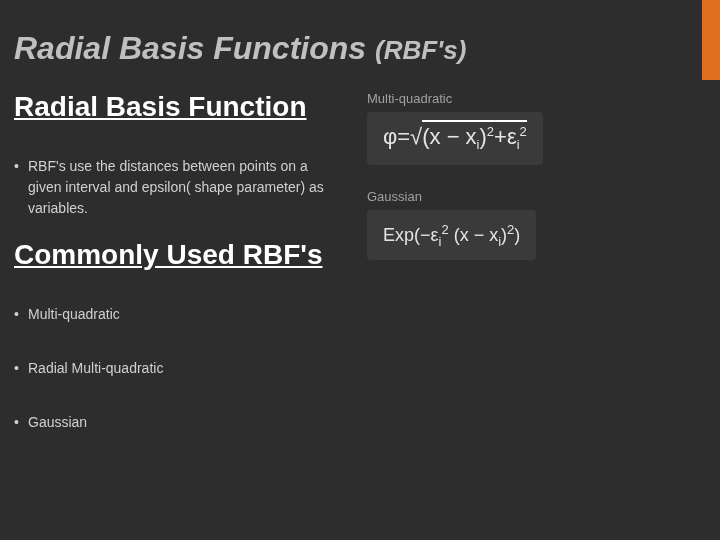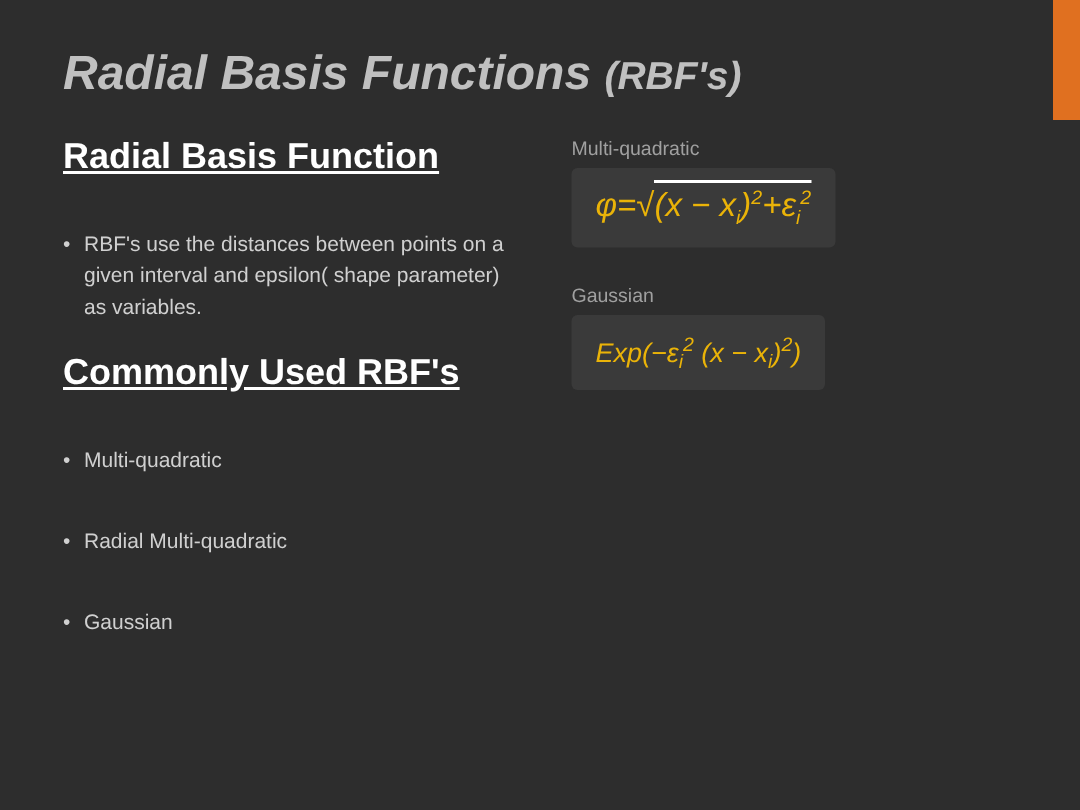--- a/index.html
+++ b/index.html
@@ -11,21 +11,21 @@
       font-family: 'Arial', sans-serif;
       color: #ffffff;
       overflow: hidden;
       position: relative;
     }
 
     .slide {
       width: 720px;
       height: 540px;
       background-color: #2d2d2d;
-      padding: 30px 30px 30px 42px;
+      padding: 30px 30px 30px 14px;
       position: relative;
     }
 
     .slide-title {
       font-size: 32px;
       font-weight: bold;
       color: #c0c0c0;
       margin-bottom: 24px;
       font-style: italic;
     }
@@ -55,21 +55,21 @@
       flex: 1;
       max-width: 340px;
     }
 
     .right-panel {
       flex: 1;
       padding-left: 10px;
     }
 
     .section-title {
-      font-size: 24px;
+      font-size: 28px;
       font-weight: bold;
       color: #ffffff;
       margin-bottom: 12px;
       text-decoration: underline;
     }
 
     .bullet-list {
       list-style: none;
       padding: 0;
       margin: 0 0 20px 0;
@@ -104,22 +104,21 @@
 
     .formula-box {
       background-color: #3a3a3a;
       border-radius: 4px;
       padding: 12px 16px;
       display: inline-block;
     }
 
     .formula {
       font-size: 20px;
-      color: #eab308;
-      font-style: italic;
+      color: #e5e5e5;
     }
 
     .formula sup {
       font-size: 13px;
     }
 
     .formula sub {
       font-size: 13px;
     }
 

